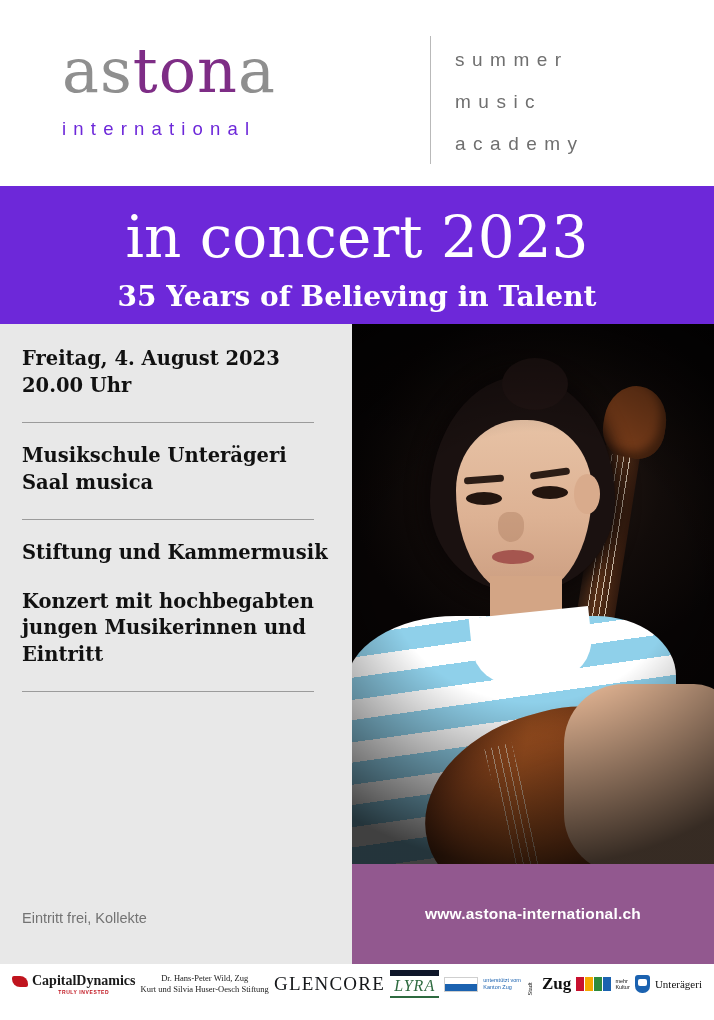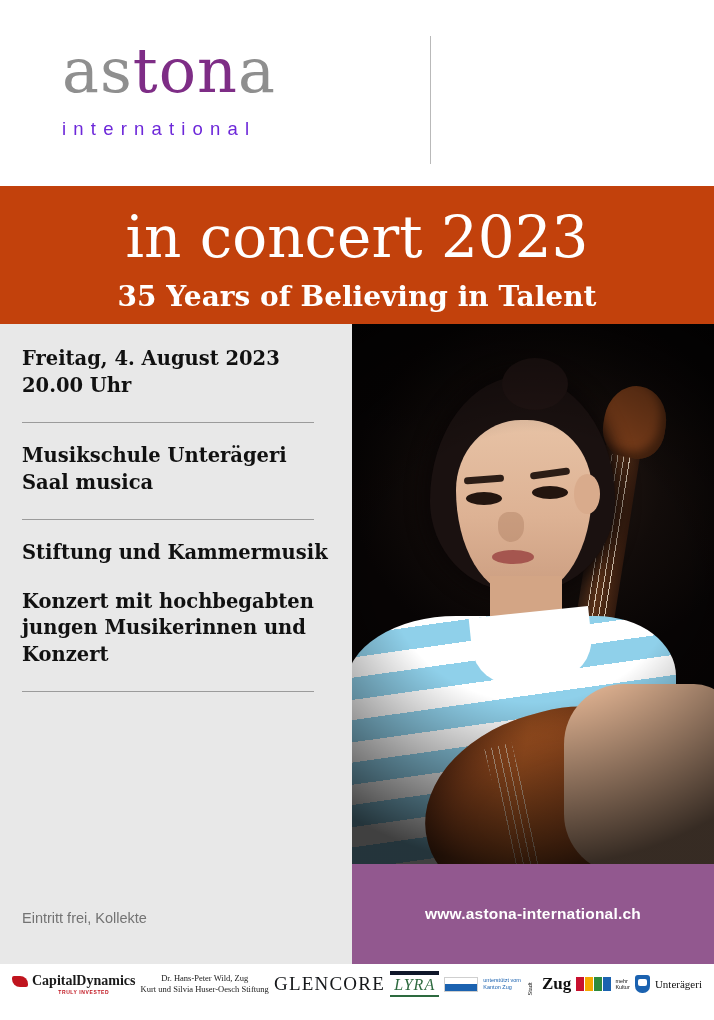--- a/index.html
+++ b/index.html
@@ -79,21 +79,21 @@
     line-height: 1.0;
     margin-bottom: 23px;
   }
 
   
   .band {
     position: absolute;
     left: 0; top: 186px;
     width: 714px;
     height: 138px;
-    background: #c2410c;
+    background: #6d28d9;
     color: #ffffff;
     text-align: center;
   }
   .band-title {
     font-family: "DejaVu Serif", serif;
     font-weight: 400;
     font-size: 58px;
     line-height: 1;
     padding-top: 22px;
     letter-spacing: 0px;
@@ -374,21 +374,21 @@
     font-size: 19px;
     letter-spacing: 1.2px;
     color: #15171a;
   }
   .sp-lyra {
     font-family: "Liberation Serif", serif;
     font-size: 16px;
     font-style: italic;
     color: #2d6a3f;
     letter-spacing: 1px;
-    border-top: 4px solid #0f172a;
+    border-top: 6px solid #0f172a;
     border-bottom: 2px solid #2d6a3f;
     padding: 1px 4px;
   }
   .sp-kanton {
     display: flex;
     align-items: center;
     gap: 5px;
   }
   .flag-zug {
     width: 34px; height: 15px;
@@ -475,20 +475,25 @@
 <body>
 
 <div class="poster">
 
   <div class="header">
     <div class="logo-block">
       <div class="logo-word"><span>as</span><span class="accent">ton</span><span>a</span></div>
       <div class="logo-sub">international</div>
     </div>
     <div class="logo-divider"></div>
+    <div class="logo-right">
+      <div>summer</div>
+      <div>music</div>
+      <div>academy</div>
+    </div>
   </div>
 
   <div class="band">
     <div class="band-title">in concert 2023</div>
     <div class="band-sub">35 Years of Believing in Talent</div>
   </div>
 
   <div class="leftcol">
     <div class="info-line">Freitag, 4. August 2023</div>
     <div class="info-line">20.00 Uhr</div>
@@ -497,21 +502,21 @@
 
     <div class="info-line">Musikschule Unterägeri</div>
     <div class="info-line">Saal musica</div>
 
     <div class="rule"></div>
 
     <div class="info-line">Stiftung und Kammermusik</div>
     <div style="height:22px"></div>
     <div class="info-line">Konzert mit hochbegabten</div>
     <div class="info-line">jungen Musikerinnen und</div>
-    <div class="info-line">Konzert</div>
+    <div class="info-line">Eintritt</div>
 
     <div class="rule"></div>
 
     <div class="footnote">Eintritt frei, Kollekte</div>
   </div>
 
   <div class="photo">
     <div class="ph-bg"></div>
     <div class="ph-cello-neck"></div>
     <div class="ph-strings"></div>

